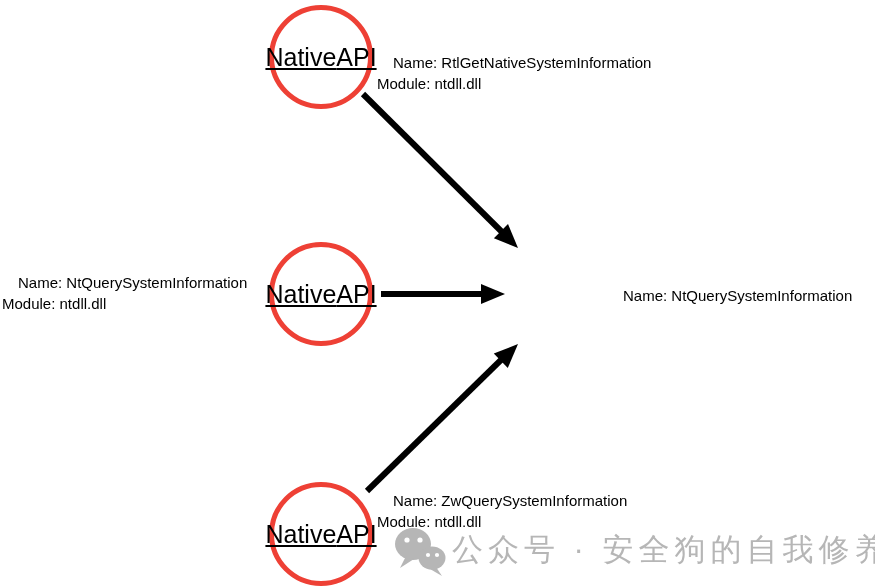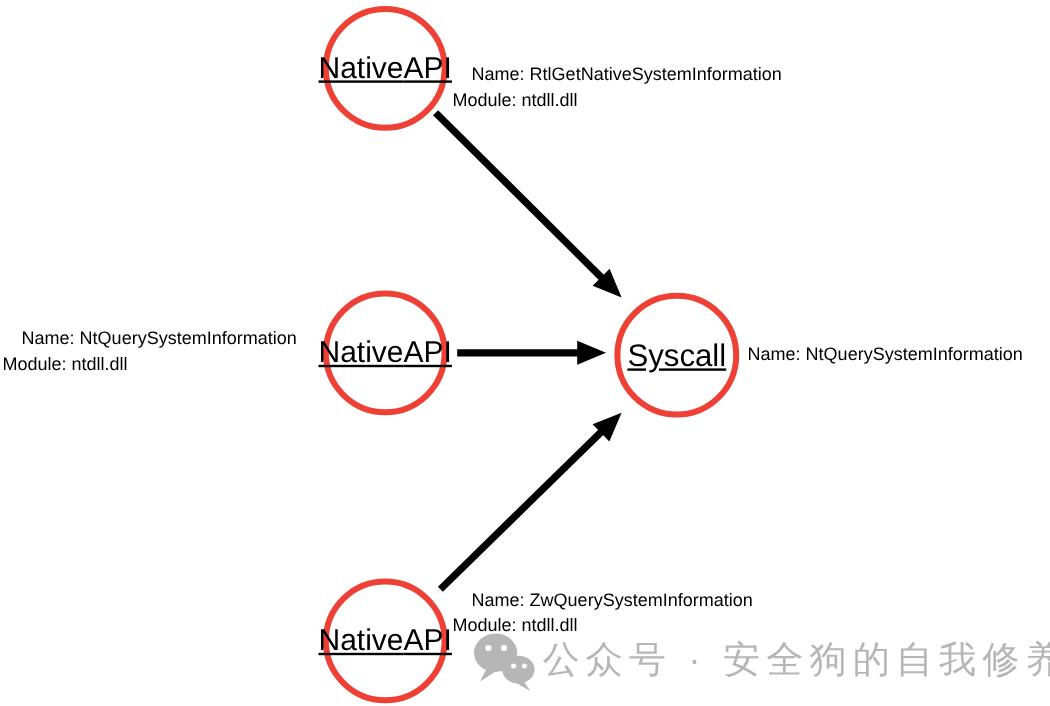--- a/index.html
+++ b/index.html
@@ -138,23 +138,20 @@
   <div class="node node-middle">
     <span>Native</span>
     <span>API</span>
   </div>
 
   <div class="node node-bottom">
     <span>Native</span>
     <span>API</span>
   </div>
 
-  <div class="node node-right syscall-node">
-    <span>Syscall</span>
-  </div>
 
   <div class="anno anno-top">
     <div class="l1">Name: RtlGetNativeSystemInformation</div>
     <div class="l2">Module: ntdll.dll</div>
   </div>
 
   <div class="anno anno-middle">
     <div class="l1">Name: NtQuerySystemInformation</div>
     <div class="l2">Module: ntdll.dll</div>
   </div>

